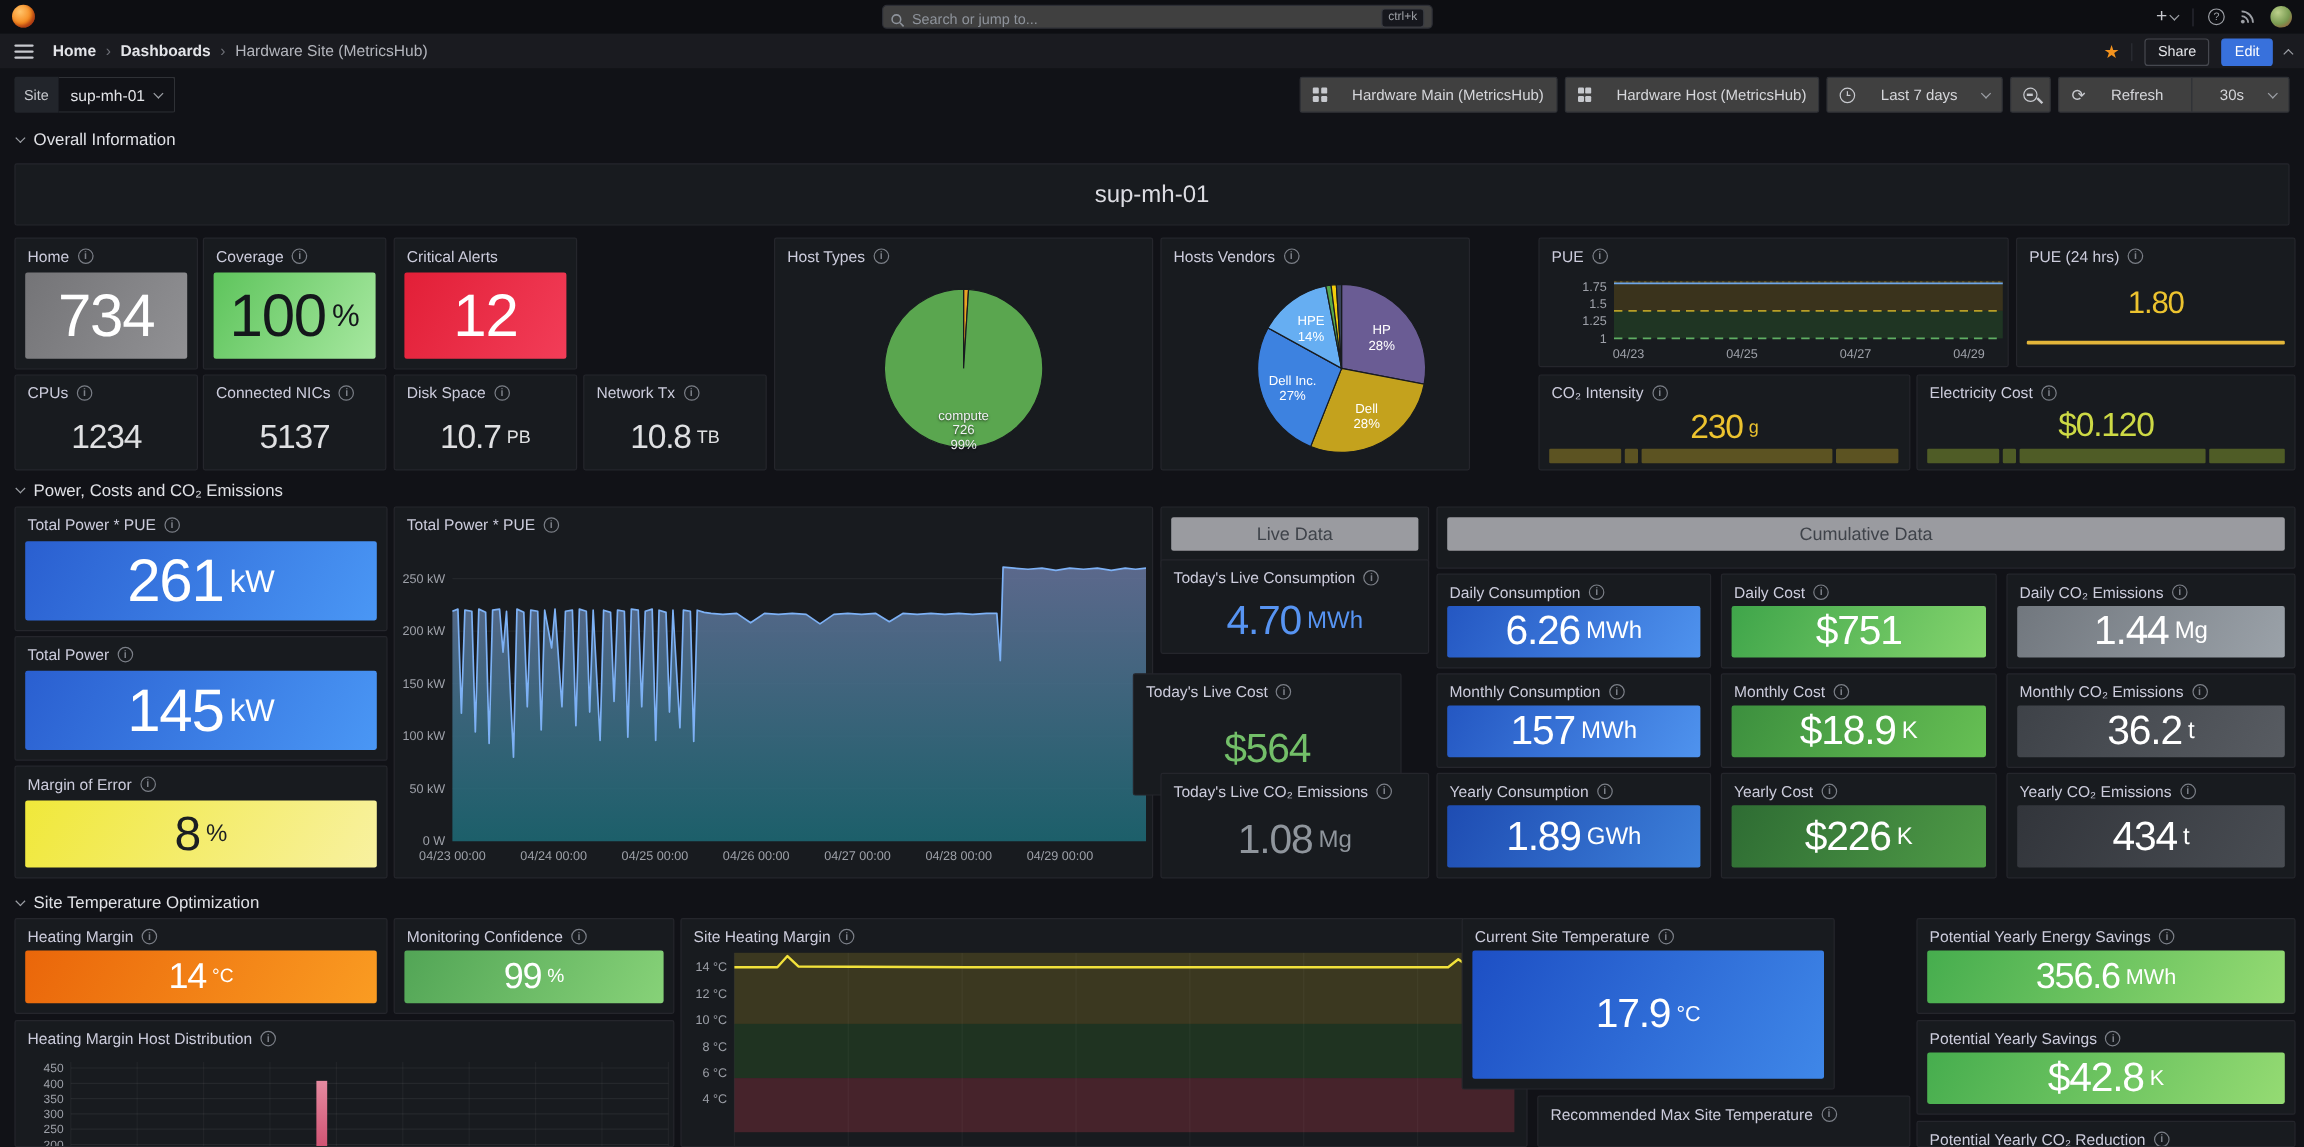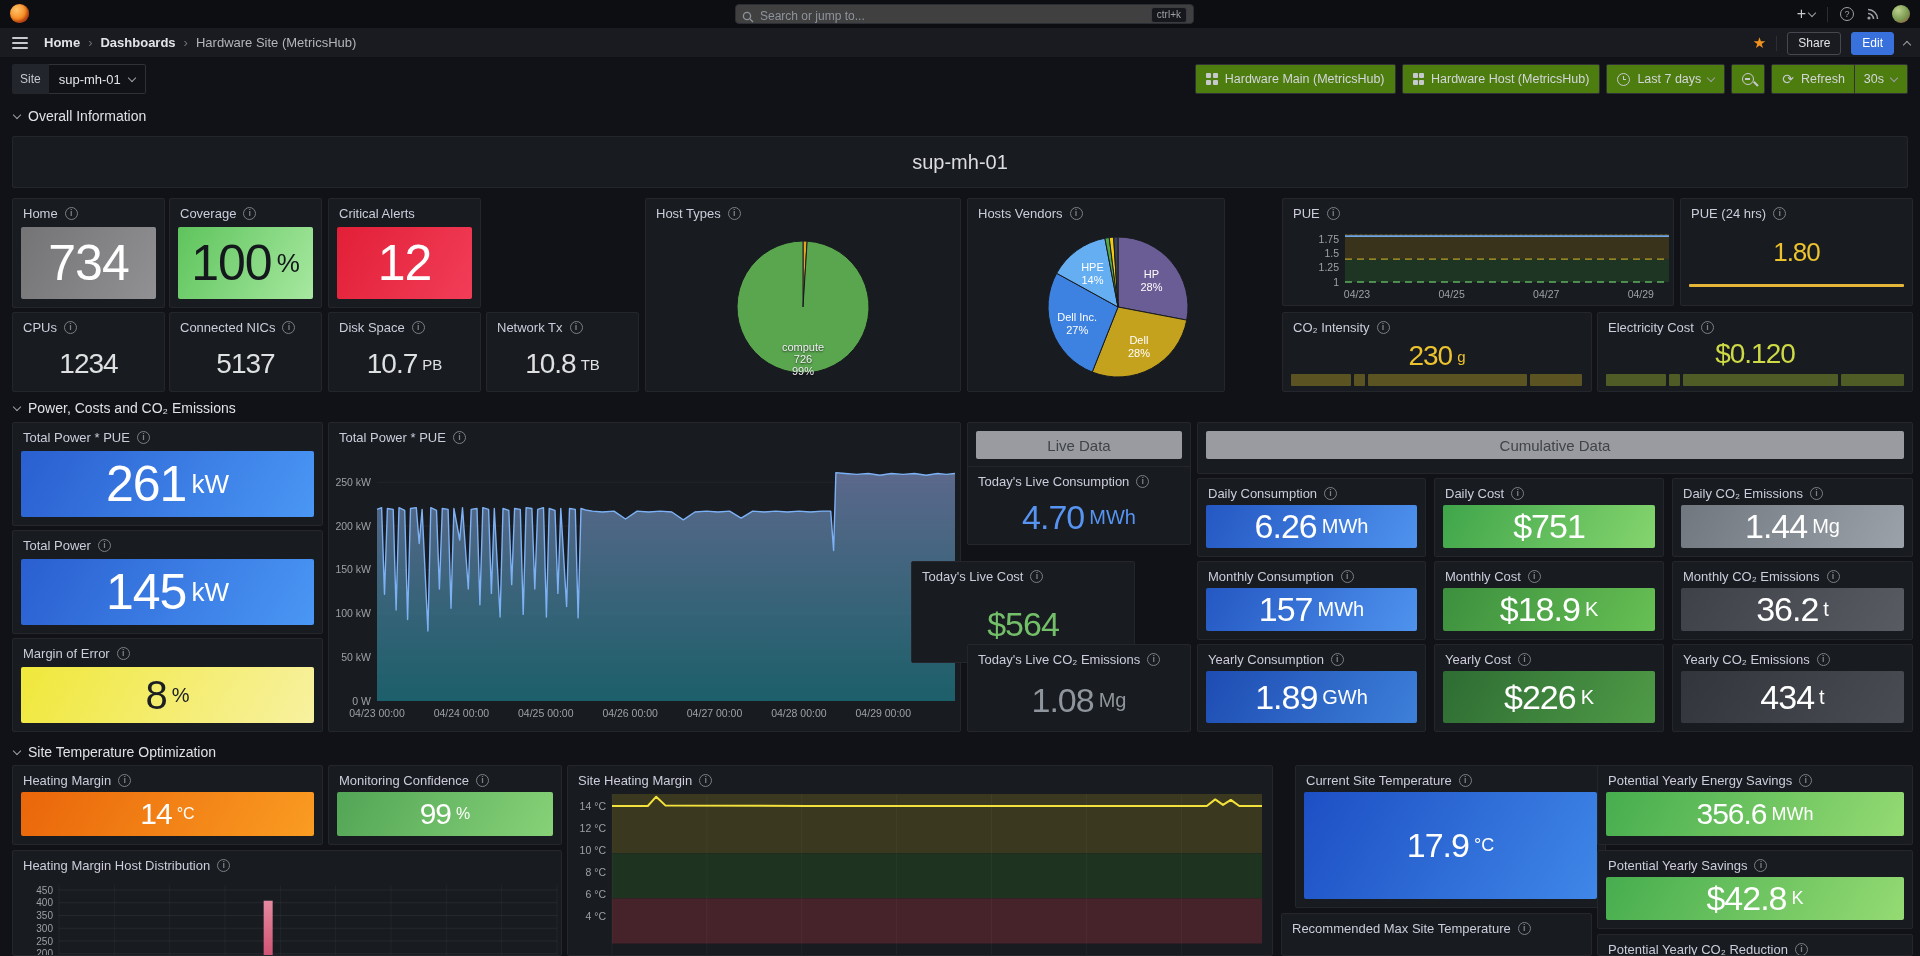--- a/index.html
+++ b/index.html
@@ -30,21 +30,21 @@
 .btn{font-size:12px;border-radius:3px;padding:3px 10px;cursor:pointer;line-height:15px}
 .btn.secondary{border:1px solid #46484f;color:#e3e4e8;background:transparent}
 .btn.primary{background:#3871dc;color:#fff;border:1px solid #3871dc}
 .chev{display:inline-block;width:6px;height:6px;border-right:1.6px solid #9da0a6;border-bottom:1.6px solid #9da0a6;transform:rotate(45deg);margin-top:-2px}
 .chev.up{transform:rotate(-135deg);margin-top:3px}
 
 .toolbar-left{position:absolute;left:12px;top:64px;display:flex;height:30px}
 .varlabel{background:#22252b;color:#c7c9ce;font-size:12px;padding:6px 8px;border-radius:2px 0 0 2px;height:30px;display:flex;align-items:center}
 .varvalue{border:1px solid #2f3136;border-left:none;background:#111217;color:#e3e4e8;font-size:13px;padding:0 10px;height:30px;display:flex;align-items:center;gap:8px;border-radius:0 2px 2px 0;cursor:pointer}
 .toolbar-right{position:absolute;right:12px;top:64px;display:flex;align-items:center;gap:6px;height:30px}
-.chip{border:1px solid #2f3136;background:#4d7c0f;color:#d5d6da;font-size:12.5px;height:30px;display:flex;align-items:center;gap:7px;padding:0 10px;border-radius:2px;cursor:pointer;white-space:nowrap}
+.chip{border:1px solid #2f3136;background:#404040;color:#d5d6da;font-size:12.5px;height:30px;display:flex;align-items:center;gap:21px;padding:0 10px;border-radius:2px;cursor:pointer;white-space:nowrap}
 .chip .idiv{width:1px;height:28px;background:#2f3136;margin:0 2px}
 .gridicon{display:inline-grid;grid-template-columns:5px 5px;grid-template-rows:5px 5px;gap:1.5px}
 .gridicon i{background:#c7c9ce;border-radius:1px}
 
 .sechead{position:absolute;display:flex;align-items:center;gap:8px;font-size:14px;color:#e0e1e6;font-weight:500;cursor:pointer}
 .sechev{display:inline-block;width:6px;height:6px;border-right:1.5px solid #9da0a6;border-bottom:1.5px solid #9da0a6;transform:rotate(45deg);margin-top:-3px}
 
 .panel{position:absolute;background:#181b1f;border:1px solid #25262c;border-radius:2px;overflow:hidden}
 .p-head{position:relative;display:flex;align-items:center;gap:7px;padding:7px 10px 3px;font-size:13px;color:#ccccdc;white-space:nowrap;z-index:3}
 .info{width:13px;height:13px;border:1px solid #7b7f87;border-radius:50%;color:#7b7f87;font-size:9px;line-height:11px;text-align:center;font-weight:700;flex:none;cursor:pointer}
@@ -449,21 +449,21 @@
   <div class="panel" style="left:967px;top:466px;width:224px;height:79px">
     <div class="p-head">
         <span>Today's Live Consumption</span>
         <span class="info">i</span>
       </div>
     <div class="flatval t-blue">
         <span class="v v34">4.70</span>
         <span class="u u20">MWh</span>
       </div>
   </div>
-  <div class="panel" style="left:911px;top:561px;width:224px;height:102px">
+  <div class="panel" style="left:944px;top:561px;width:224px;height:102px">
     <div class="p-head">
         <span>Today's Live Cost</span>
         <span class="info">i</span>
       </div>
     <div class="flatval t-green">
         <span class="v v34">$564</span>
       </div>
   </div>
   <div class="panel" style="left:967px;top:644px;width:224px;height:88px">
     <div class="p-head">
@@ -613,21 +613,21 @@
         <text x="38" y="43.5" fill="#9da0a8" font-size="10.5" text-anchor="end">14 °C</text>
         <text x="38" y="65.5" fill="#9da0a8" font-size="10.5" text-anchor="end">12 °C</text>
         <text x="38" y="87.5" fill="#9da0a8" font-size="10.5" text-anchor="end">10 °C</text>
         <text x="38" y="109.5" fill="#9da0a8" font-size="10.5" text-anchor="end">8 °C</text>
         <text x="38" y="131.5" fill="#9da0a8" font-size="10.5" text-anchor="end">6 °C</text>
         <text x="38" y="153.5" fill="#9da0a8" font-size="10.5" text-anchor="end">4 °C</text>
         <path d="M44.0,40.0L79.8,40.0L88.2,30.7L97.3,39.4L239.0,40.0L434.0,40.0L638.8,40.0L647.2,33.4L655.0,38.9L662.8,33.9L671.3,40.0L694.0,40.0" stroke="#f2e23b" stroke-width="2" fill="none" stroke-linejoin="round"></path>
       </svg>
   </div>
 
-  <div class="panel" style="left:1295px;top:765px;width:311px;height:143px">
+  <div class="panel" style="left:1218px;top:765px;width:311px;height:143px">
     <div class="p-head">
         <span>Current Site Temperature</span>
         <span class="info">i</span>
       </div>
     <div class="bigbox g-bluet" style="top:26px">
         <span class="v v34">17.9</span>
         <span class="u u18">°C</span>
       </div>
   </div>
   <div class="panel" style="left:1281px;top:913px;width:311px;height:43px">

